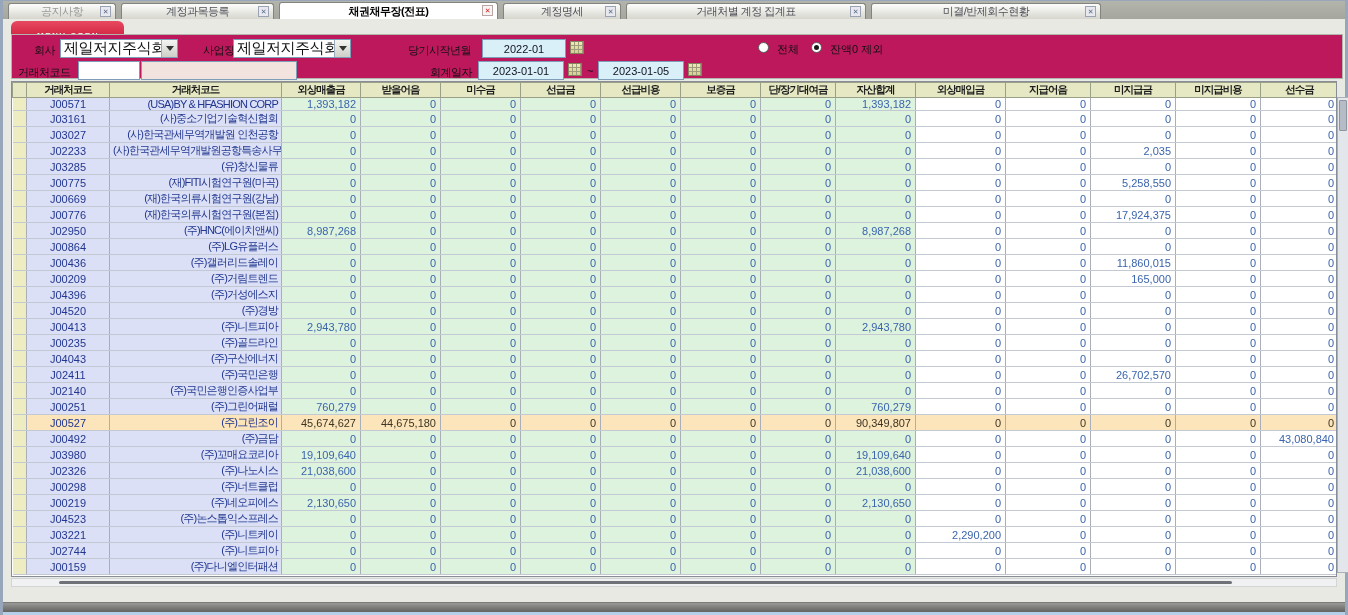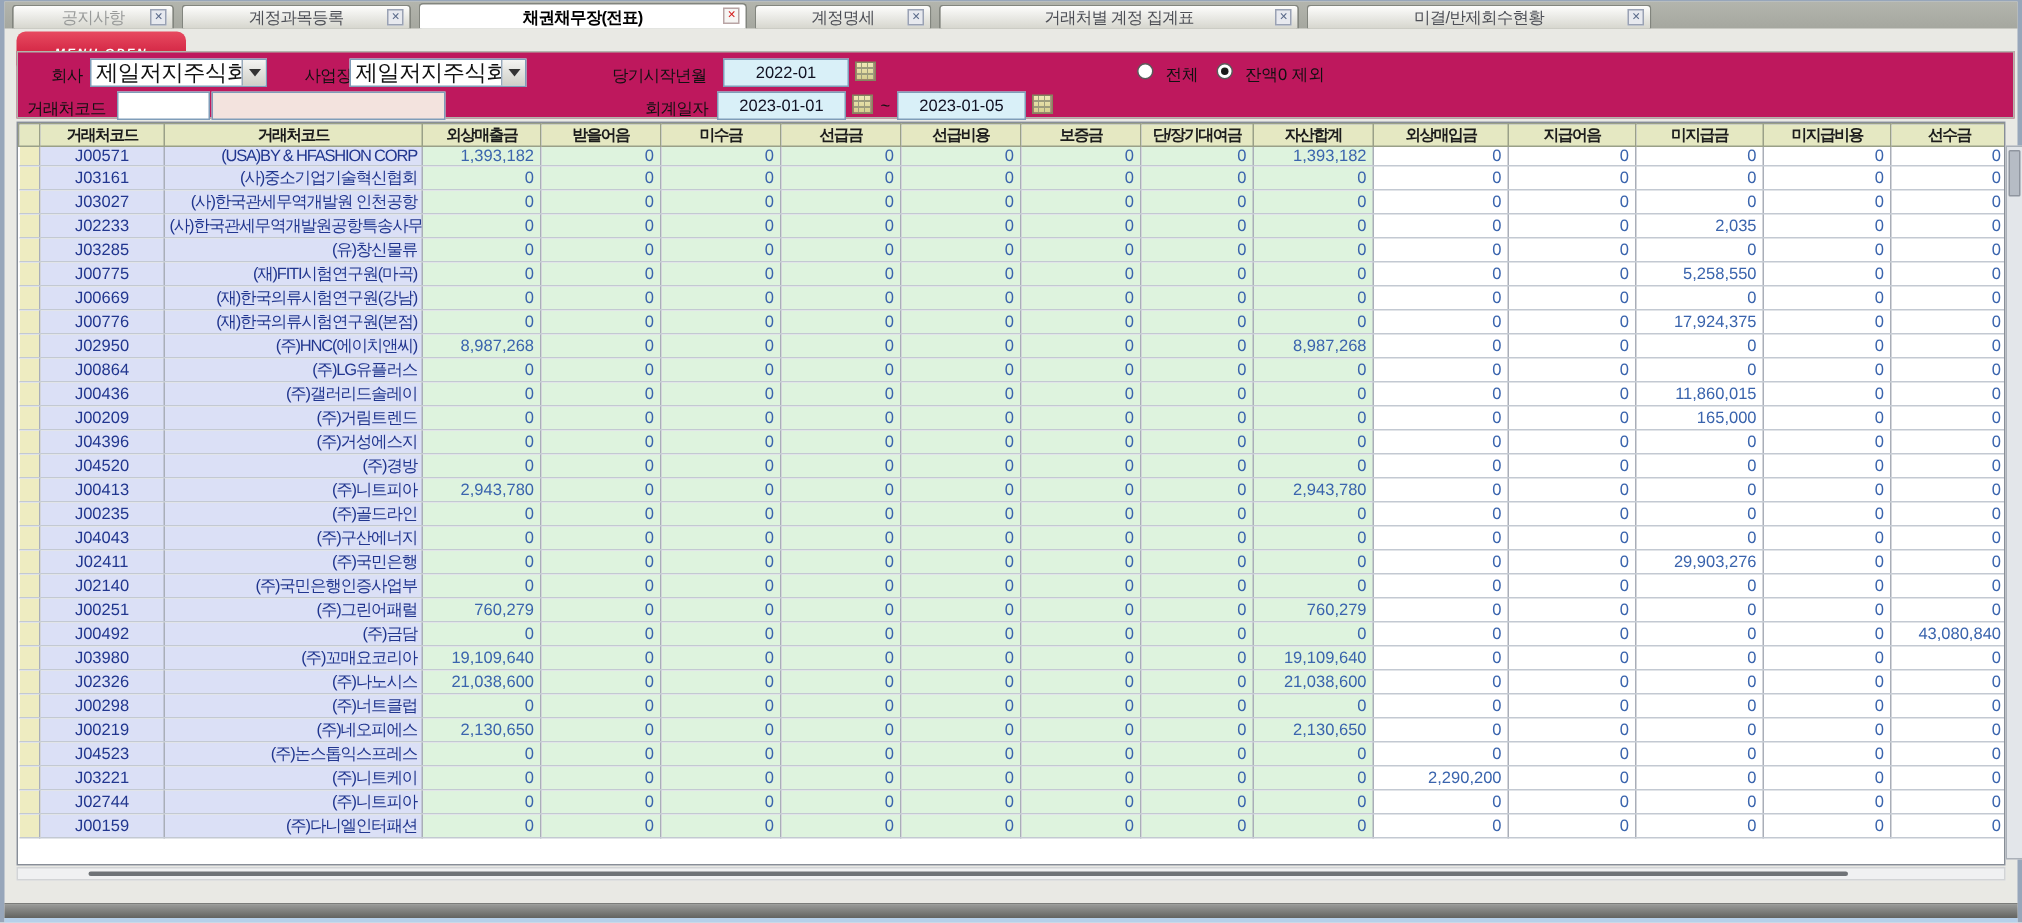--- a/index.html
+++ b/index.html
@@ -508,21 +508,21 @@
             <td class="c-g">0</td>
             <td class="c-g">0</td>
             <td class="c-g">0</td>
             <td class="c-g">0</td>
             <td class="c-g">0</td>
             <td class="c-g">0</td>
             <td class="c-g">0</td>
             <td class="c-g">0</td>
             <td class="c-w">0</td>
             <td class="c-w">0</td>
-            <td class="c-w">29,903,276</td>
+            <td class="c-w">26,702,570</td>
             <td class="c-w">0</td>
             <td class="c-w">0</td>
           </tr>
           <tr>
             <td class="c-mark"></td>
             <td class="c-code">J02140</td>
             <td class="c-name">(주)국민은행인증사업부</td>
             <td class="c-g">0</td>
             <td class="c-g">0</td>
             <td class="c-g">0</td>
@@ -542,20 +542,38 @@
             <td class="c-code">J00251</td>
             <td class="c-name">(주)그린어패럴</td>
             <td class="c-g">760,279</td>
             <td class="c-g">0</td>
             <td class="c-g">0</td>
             <td class="c-g">0</td>
             <td class="c-g">0</td>
             <td class="c-g">0</td>
             <td class="c-g">0</td>
             <td class="c-g">760,279</td>
+            <td class="c-w">0</td>
+            <td class="c-w">0</td>
+            <td class="c-w">0</td>
+            <td class="c-w">0</td>
+            <td class="c-w">0</td>
+          </tr>
+          <tr class="hl">
+            <td class="c-mark"></td>
+            <td class="c-code">J00527</td>
+            <td class="c-name">(주)그린조이</td>
+            <td class="c-g">45,674,627</td>
+            <td class="c-g">44,675,180</td>
+            <td class="c-g">0</td>
+            <td class="c-g">0</td>
+            <td class="c-g">0</td>
+            <td class="c-g">0</td>
+            <td class="c-g">0</td>
+            <td class="c-g">90,349,807</td>
             <td class="c-w">0</td>
             <td class="c-w">0</td>
             <td class="c-w">0</td>
             <td class="c-w">0</td>
             <td class="c-w">0</td>
           </tr>
           <tr>
             <td class="c-mark"></td>
             <td class="c-code">J00492</td>
             <td class="c-name">(주)금담</td>

